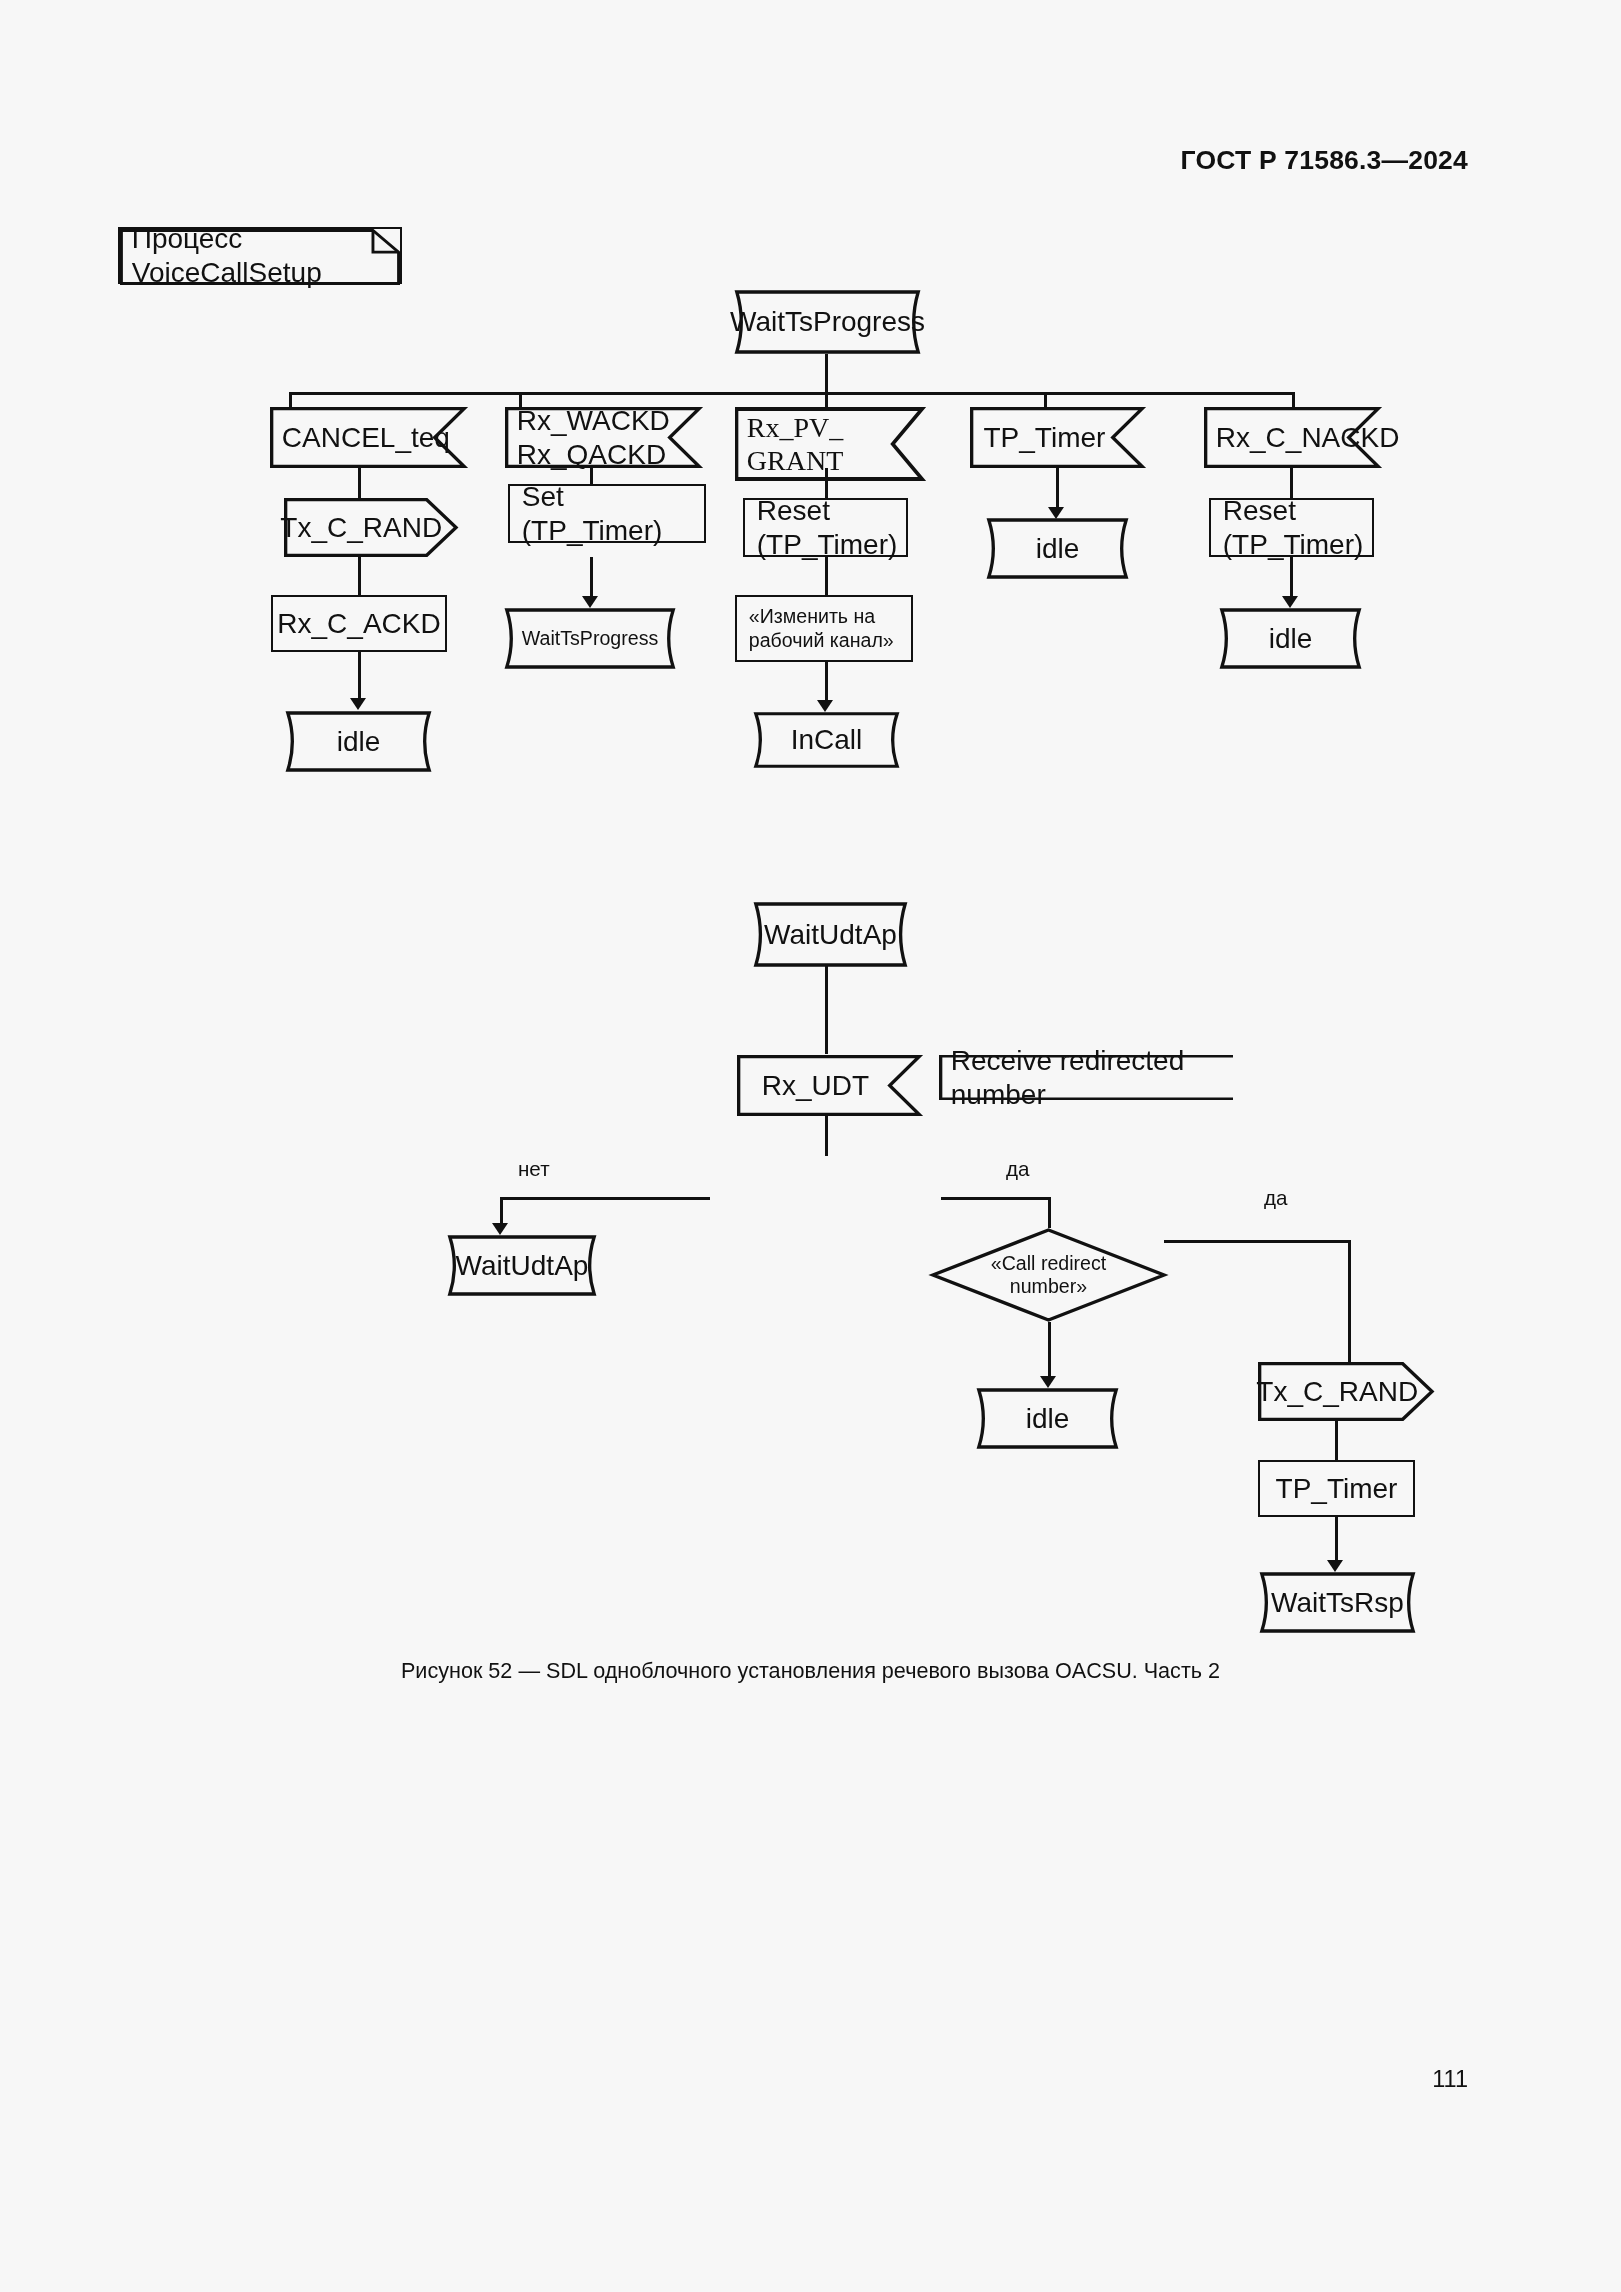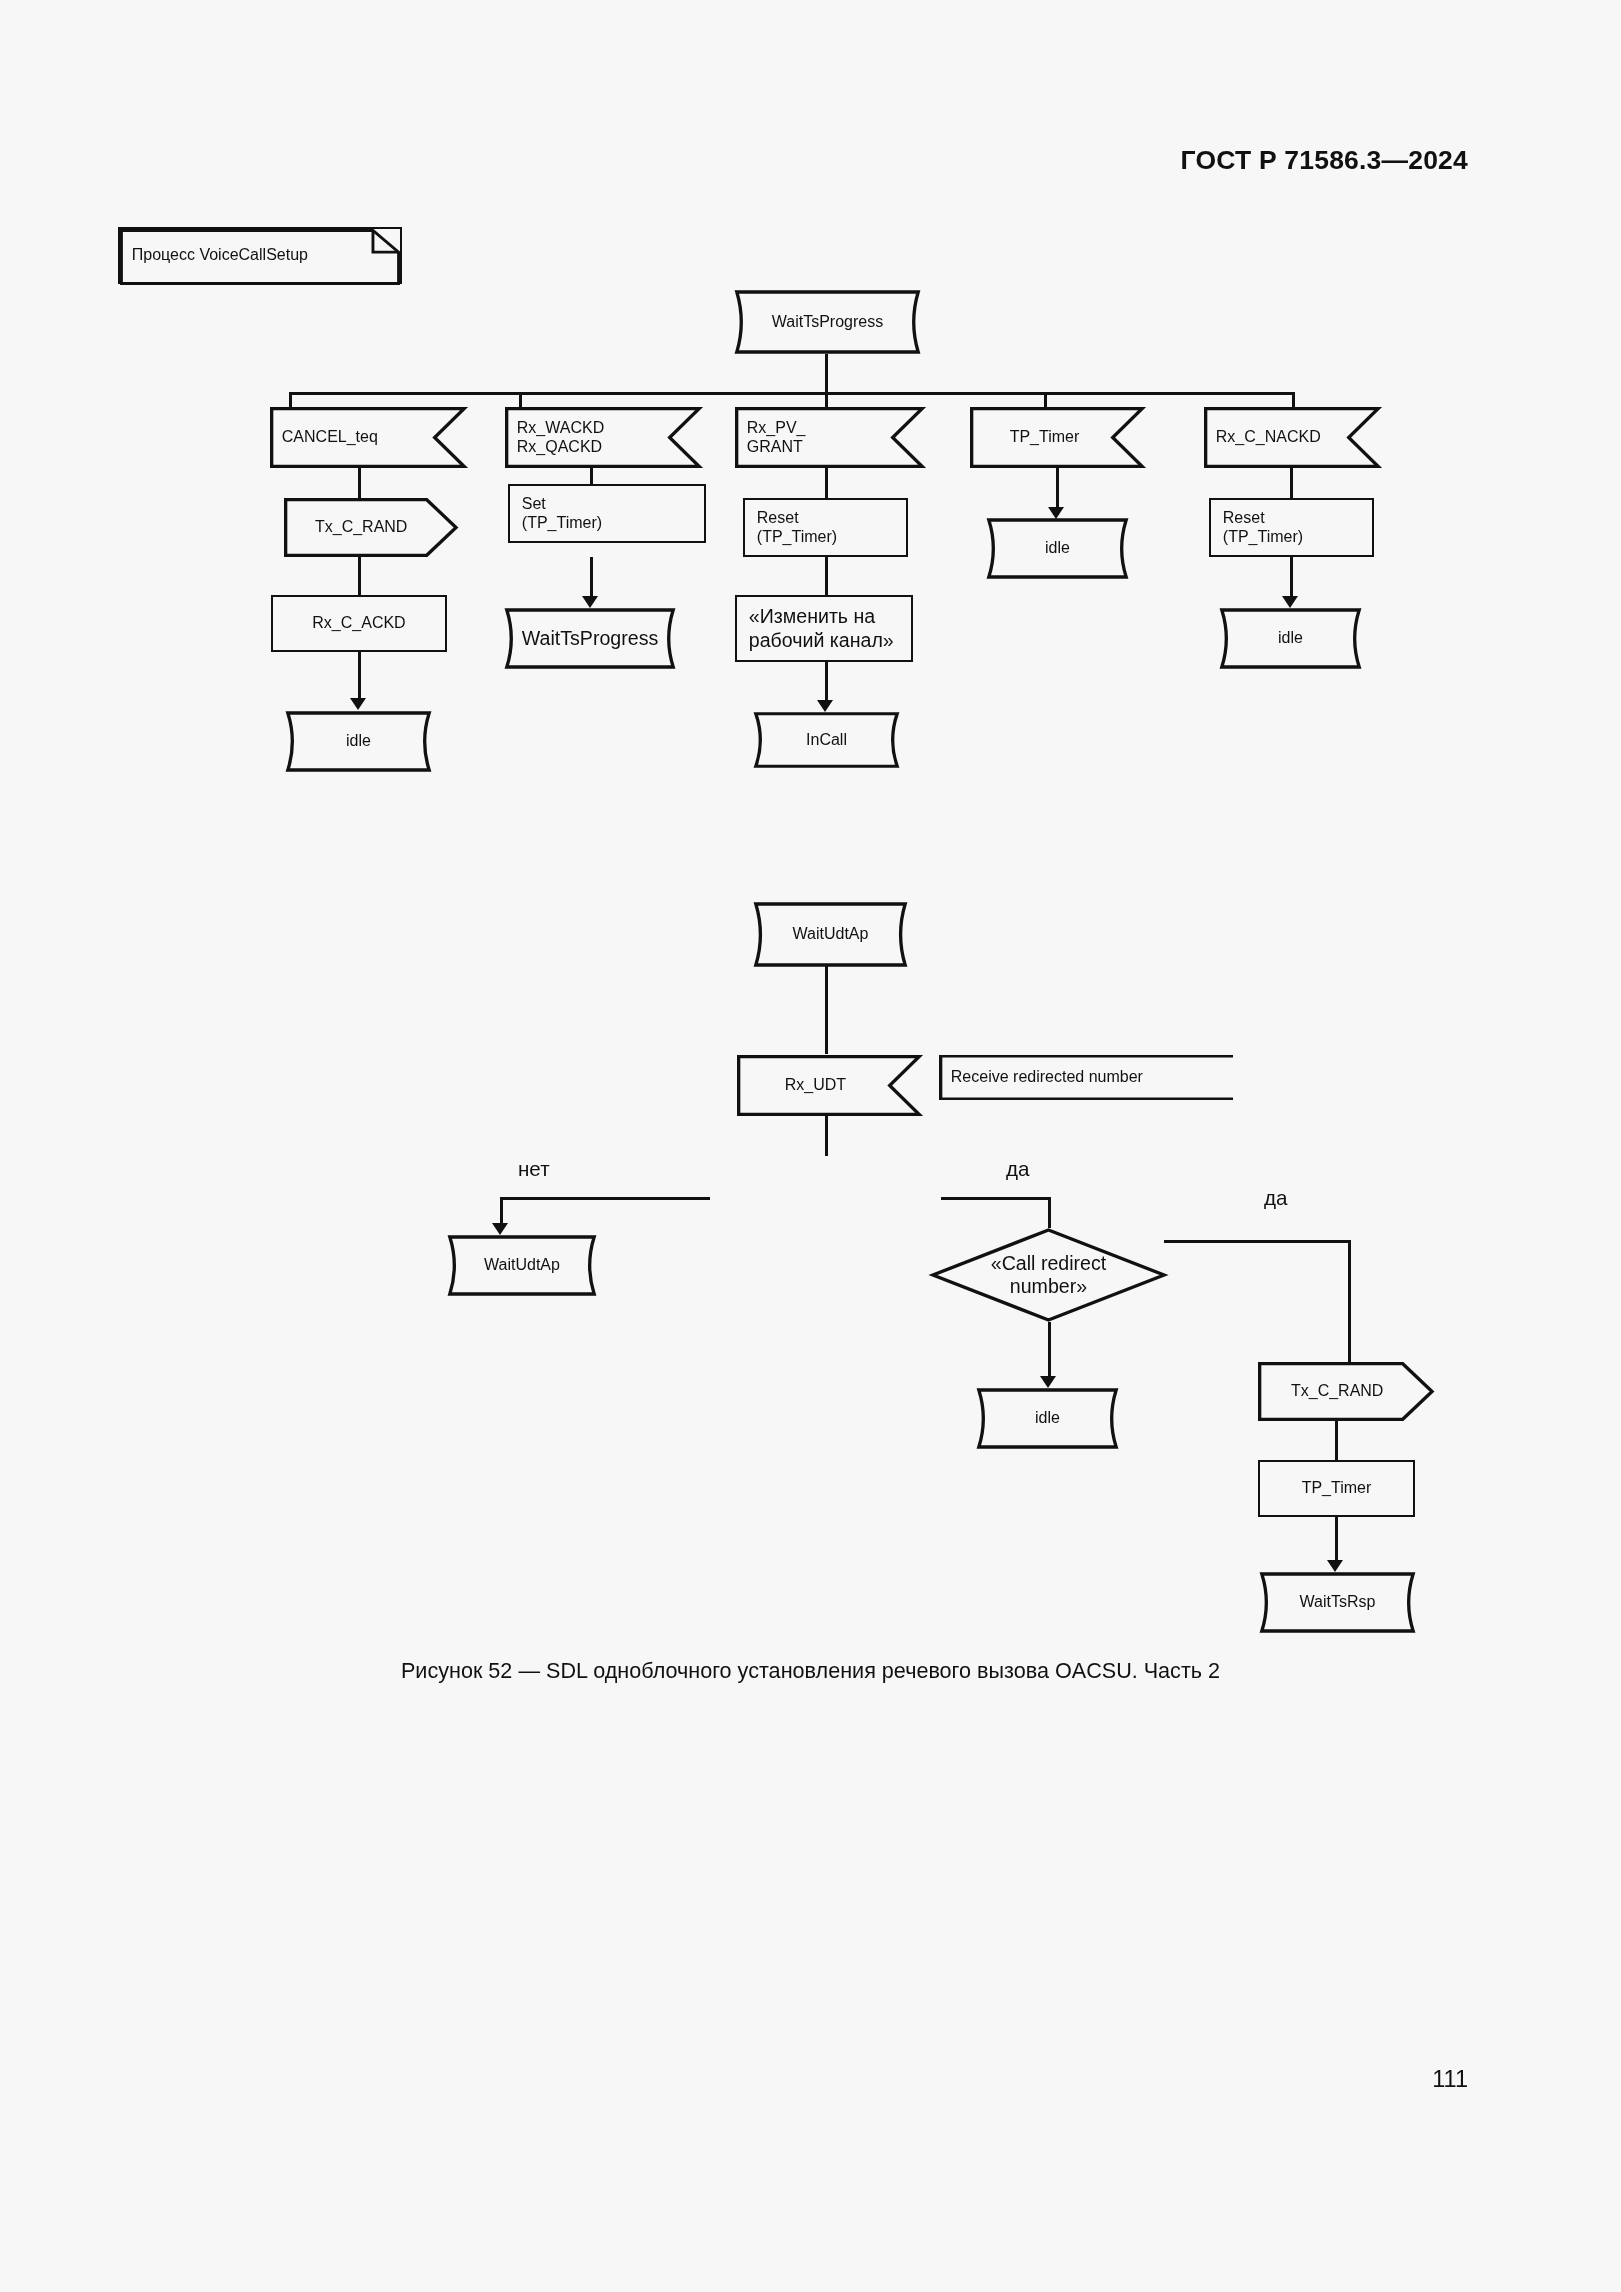--- a/index.html
+++ b/index.html
@@ -17,21 +17,21 @@
     position:absolute; right:153px; top:145px;
     font-size:26.5px; font-weight:bold; letter-spacing:0.2px;
     white-space:nowrap;
   }
 
   
   .node { position:absolute; box-sizing:border-box; }
   .node .lbl {
     position:absolute; inset:0;
     display:flex; align-items:center; justify-content:center;
-    font-size:16px; line-height:1.18; text-align:center;
+    font-size:28px; line-height:1.18; text-align:center;
     white-space:pre-line; padding:0 5.9px; box-sizing:border-box;
   }
   .node.lft .lbl { justify-content:flex-start; text-align:left; padding-left:11.8px; }
 
   
   .doc { border:2.9px solid #111; background:#f7f7f7; }
 
   
   .state { }
   .state svg, .inp svg, .outp svg, .dec svg, .cmt svg { position:absolute; inset:0; width:100%; height:100%; overflow:visible; }
@@ -99,21 +99,21 @@
   </div>
 
   <div class="node inp lft" style="left:505px; top:407px; width:196px; height:61px;">
     <svg viewBox="0 0 200 62" preserveAspectRatio="none">
       <path d="M1.7,1.7 H198 L168,31 L198,60.3 H1.7 Z" fill="#f7f7f7" stroke="#111" stroke-width="3.4"></path>
     </svg>
     <div class="lbl">Rx_WACKD
 Rx_QACKD</div>
   </div>
 
-  <div class="node inp lft" style="left:735px; top:407px; width:189px; height:61px;">
+  <div class="node inp lft" style="left:735px; top:407px; width:189px; height:74px;font-family:Liberation Serif, serif;">
     <svg viewBox="0 0 193 62" preserveAspectRatio="none">
       <path d="M1.7,1.7 H191 L161,31 L191,60.3 H1.7 Z" fill="#f7f7f7" stroke="#111" stroke-width="3.4"></path>
     </svg>
     <div class="lbl">Rx_PV_
 GRANT</div>
   </div>
 
   <div class="node inp" style="left:970px; top:407px; width:174px; height:61px;">
     <svg viewBox="0 0 178 62" preserveAspectRatio="none">
       <path d="M1.7,1.7 H176 L146,31 L176,60.3 H1.7 Z" fill="#f7f7f7" stroke="#111" stroke-width="3.4"></path>

